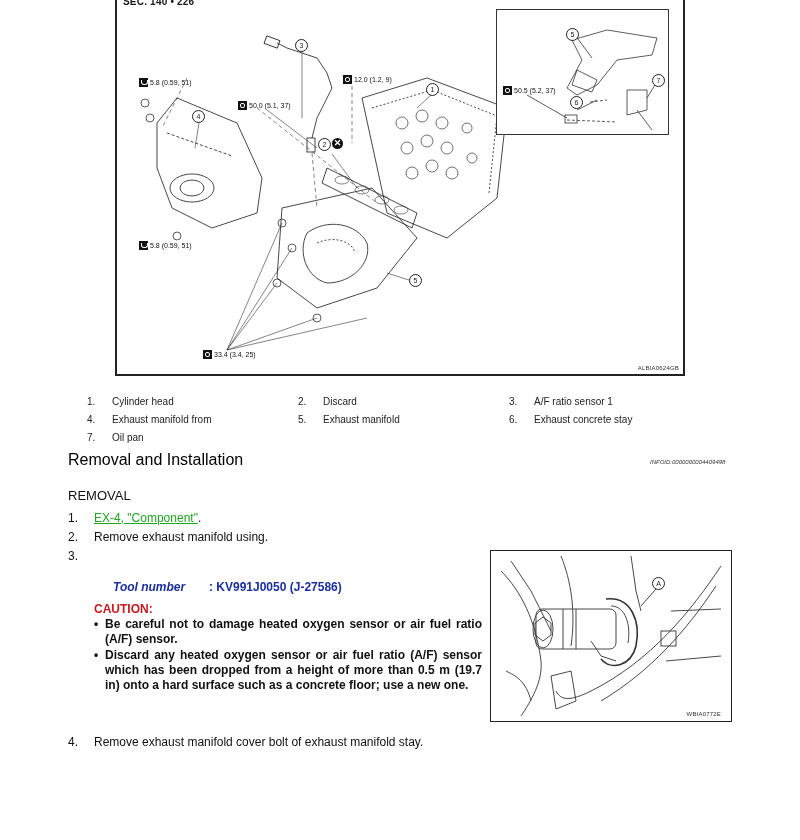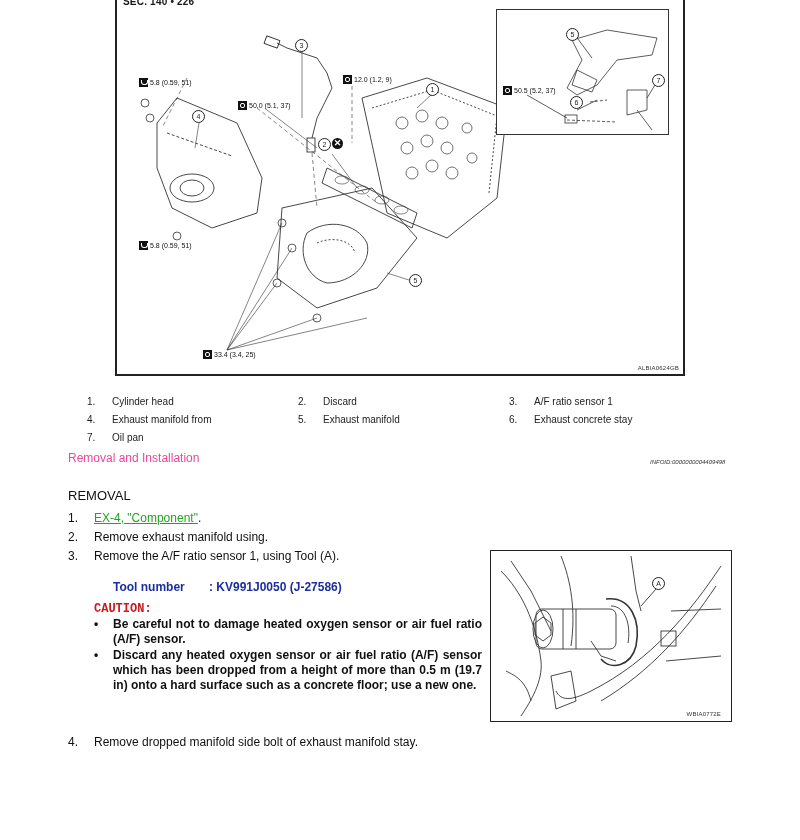--- a/index.html
+++ b/index.html
@@ -17,36 +17,36 @@
     .callout { position: absolute; width: 11px; height: 11px; border: 1px solid #222; border-radius: 50%; font-size: 7px; line-height: 11px; text-align: center; background: #fff; }
     .xmark { position: absolute; width: 11px; height: 11px; border-radius: 50%; background: #111; color: #fff; font-size: 9px; line-height: 11px; text-align: center; font-weight: bold; }
 
     .inset { position: absolute; left: 494px; top: 7px; width: 173px; height: 126px; border: 1px solid #333; box-sizing: border-box; background: #fff; }
 
     .legend { position: absolute; left: 87px; top: 392px; width: 660px; font-size: 10px; color: #222; }
     .legend-row { display: flex; height: 18px; align-items: center; }
     .legend-cell { width: 211px; display: flex; }
     .legend-cell .num { width: 25px; }
 
-    .section-title { position: absolute; left: 68px; top: 451px; font-size: 12px; color: #ec4899; }
+    .section-title { position: absolute; left: 68px; top: 451px; font-size: 16px; color: #000000; }
     .infoid { position: absolute; left: 650px; top: 459px; font-size: 6px; font-style: italic; color: #333; }
     .sub-title { position: absolute; left: 68px; top: 488px; font-size: 13px; color: #111; }
 
     .steps { position: absolute; left: 68px; font-size: 12px; color: #111; }
     .step { display: flex; height: 19px; align-items: center; }
     .step .n { width: 26px; }
     .link { color: #1fa51f; text-decoration: underline; cursor: pointer; }
 
     .tool { position: absolute; left: 113px; top: 580px; font-size: 12px; font-weight: bold; color: #1a2ea0; }
-    .tool .tl { display: inline-block; width: 96px; }
-    .caution-title { position: absolute; left: 94px; top: 602px; font-size: 12px; font-weight: bold; color: #c8191e; font-family: Liberation Mono, monospace; }
+    .tool .tl { display: inline-block; width: 96px; font-style: italic; }
+    .caution-title { position: absolute; left: 94px; top: 602px; font-size: 12px; font-weight: bold; color: #c8191e; }
     .caution-list { position: absolute; left: 94px; top: 617px; width: 388px; font-size: 12px; font-weight: bold; color: #111; line-height: 15px; }
     .caution-item { display: flex; margin-bottom: 1px; }
     .caution-item .b { width: 11px; flex: none; }
-    .caution-item .t { text-align: justify; flex: 1; margin-left: 8px; }
+    .caution-item .t { text-align: justify; flex: 1; }
 
     .fig-tool { position: absolute; left: 490px; top: 550px; width: 242px; height: 172px; border: 1.5px solid #222; box-sizing: border-box; background: #fff; }
   </style>
 </head>
 <body>
 
 <div class="fig-main">
   <svg width="566" height="376">
     <g fill="none" stroke="#333" stroke-width="0.9">
 
@@ -226,21 +226,20 @@
     <span class="n">1.</span>
       <span class="link">EX-4, "Component"</span>
       <span>.</span>
   </div>
   <div class="step">
     <span class="n">2.</span>
     <span>Remove exhaust manifold using.</span>
   </div>
   <div class="step">
     <span class="n">3.</span>
-    <span>Remove the A/F ratio sensor 1, using Tool (A).</span>
   </div>
 </div>
 
 <div class="tool">
   <span class="tl">Tool number</span><span>: KV991J0050 (J-27586)</span>
 </div>
 
 <div class="caution-title">CAUTION:</div>
 <div class="caution-list">
   <div class="caution-item">
@@ -278,15 +277,15 @@
       <line x1="165" y1="38" x2="150" y2="55"></line>
     </g>
   </svg>
   <div class="callout" style="left:161px; top:26px;">A</div>
   <div class="fig-code" style="right:10px; bottom:4px;">WBIA0772E</div>
 </div>
 
 <div class="steps" style="top:732px;">
   <div class="step">
     <span class="n">4.</span>
-    <span>Remove dropped manifold side bolt of exhaust manifold stay.</span>
+    <span>Remove exhaust manifold cover bolt of exhaust manifold stay.</span>
   </div>
 </div>
 
 </body></html>

